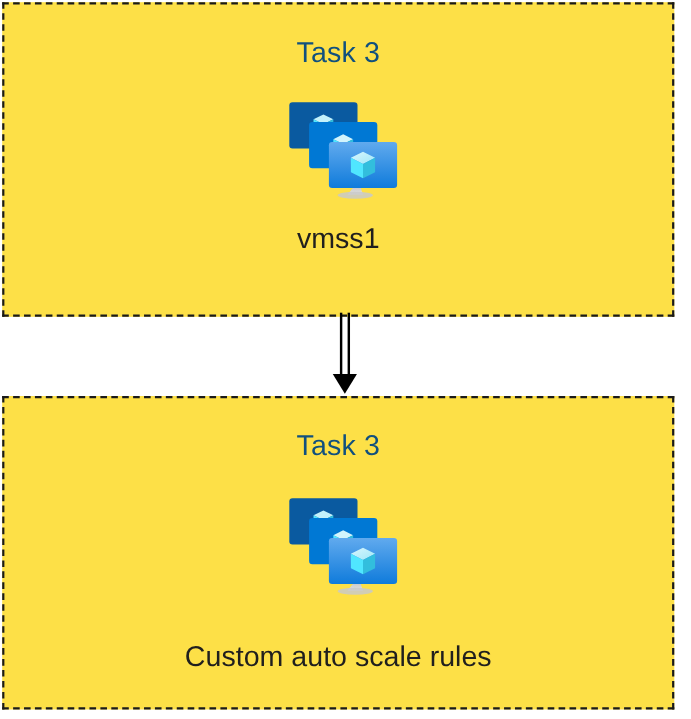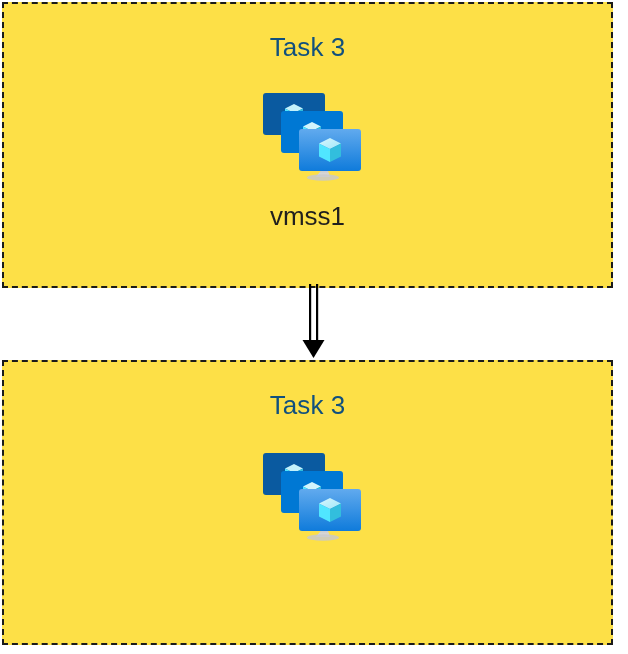--- a/index.html
+++ b/index.html
@@ -205,15 +205,18 @@
 
         <rect x="46" y="47" width="62" height="42" rx="3" fill="url(#g-front-b)"></rect>
         <g>
           <polygon points="77,56 88,61.5 77,67 66,61.5" fill="url(#g-cube-top-b)"></polygon>
           <polygon points="77,67 88,61.5 88,74.5 77,80" fill="#32BEDD"></polygon>
           <polygon points="77,67 66,61.5 66,74.5 77,80" fill="#50E6FF"></polygon>
         </g>
       </svg>
     </div>
 
+    <div class="caption-block">
+      <div class="caption">Custom auto scale rules</div>
+    </div>
   </div>
 
 </div>
 
 </body></html>

